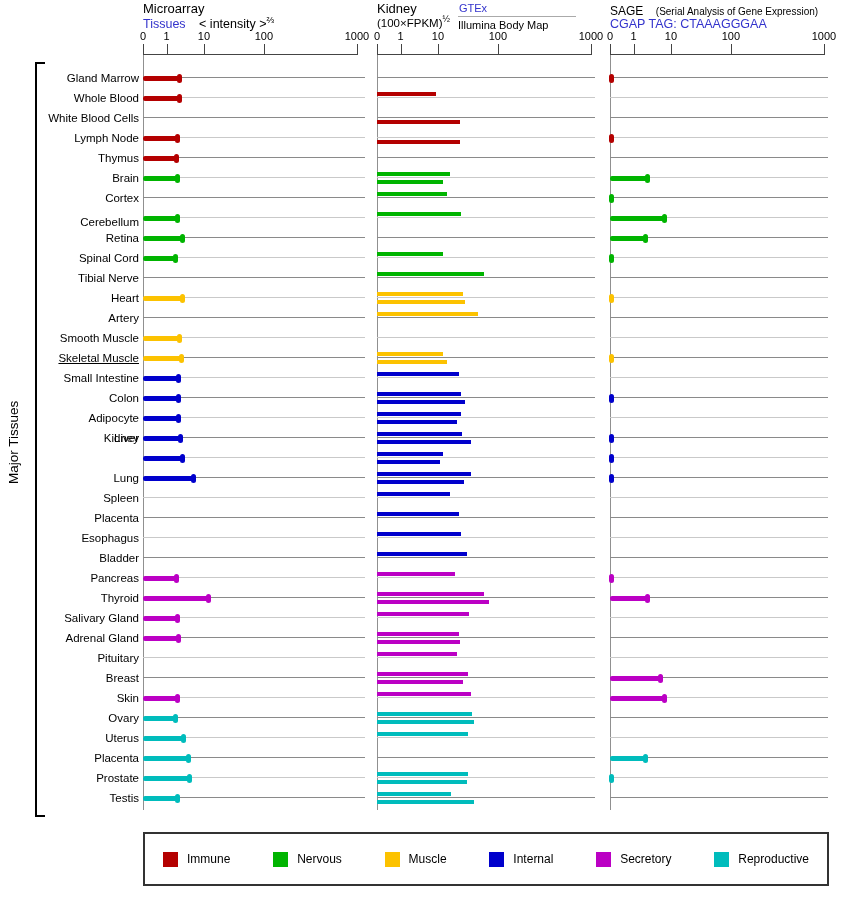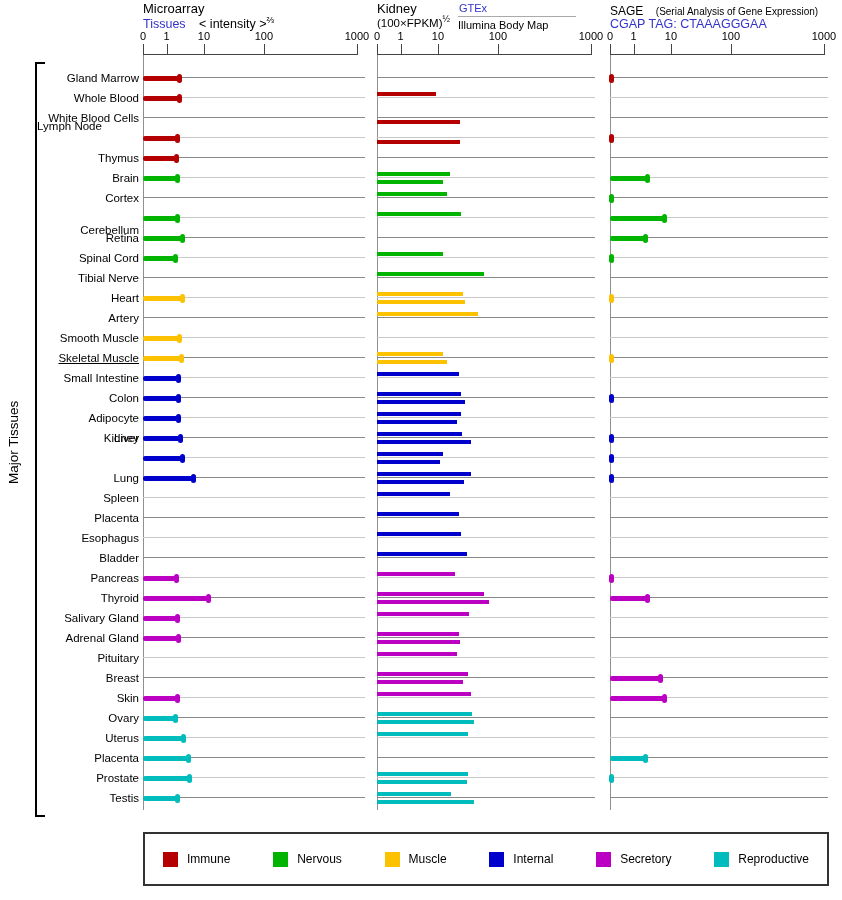--- a/index.html
+++ b/index.html
@@ -131,21 +131,21 @@
     <div class="trk" style="left: 143px; top: 97px; width: 222px; background: rgb(201, 201, 201);"></div>
     <div class="trk" style="left: 377px; top: 97px; width: 218px; background: rgb(201, 201, 201);"></div>
     <div class="trk" style="left: 610px; top: 97px; width: 218px; background: rgb(201, 201, 201);"></div>
     <div class="kbar" style="left: 143px; top: 96px; width: 37.0867px; background: rgb(180, 0, 0);"></div>
     <div class="rbar" style="left: 377px; top: 92px; width: 58.725px; background: rgb(180, 0, 0);"></div>
     <div class="tl" style="top: 108px;">White Blood Cells</div>
     <div class="trk" style="left: 143px; top: 117px; width: 222px; background: rgb(138, 138, 138);"></div>
     <div class="trk" style="left: 377px; top: 117px; width: 218px; background: rgb(138, 138, 138);"></div>
     <div class="trk" style="left: 610px; top: 117px; width: 218px; background: rgb(138, 138, 138);"></div>
     <div class="rbar" style="left: 377px; top: 120px; width: 82.6647px; background: rgb(180, 0, 0);"></div>
-    <div class="tl" style="top: 116px; text-align: center;">Lymph Node</div>
+    <div class="tl" style="top: 128px;">Lymph Node</div>
     <div class="trk" style="left: 143px; top: 137px; width: 222px; background: rgb(201, 201, 201);"></div>
     <div class="trk" style="left: 377px; top: 137px; width: 218px; background: rgb(201, 201, 201);"></div>
     <div class="trk" style="left: 610px; top: 137px; width: 218px; background: rgb(201, 201, 201);"></div>
     <div class="kbar" style="left: 143px; top: 136px; width: 34.8136px; background: rgb(180, 0, 0);"></div>
     <div class="rbar" style="left: 377px; top: 140px; width: 82.6647px; background: rgb(180, 0, 0);"></div>
     <div class="kbar" style="left: 610px; top: 136px; width: 2.354px; background: rgb(180, 0, 0);"></div>
     <div class="tl" style="top: 148px;">Thymus</div>
     <div class="trk" style="left: 143px; top: 157px; width: 222px; background: rgb(138, 138, 138);"></div>
     <div class="trk" style="left: 377px; top: 157px; width: 218px; background: rgb(138, 138, 138);"></div>
     <div class="trk" style="left: 610px; top: 157px; width: 218px; background: rgb(138, 138, 138);"></div>
@@ -157,21 +157,21 @@
     <div class="kbar" style="left: 143px; top: 176px; width: 34.8136px; background: rgb(0, 180, 0);"></div>
     <div class="rbar" style="left: 377px; top: 172px; width: 73.2209px; background: rgb(0, 180, 0);"></div>
     <div class="rbar" style="left: 377px; top: 180px; width: 65.7345px; background: rgb(0, 180, 0);"></div>
     <div class="kbar" style="left: 610px; top: 176px; width: 38.4429px; background: rgb(0, 180, 0);"></div>
     <div class="tl" style="top: 188px;">Cortex</div>
     <div class="trk" style="left: 143px; top: 197px; width: 222px; background: rgb(138, 138, 138);"></div>
     <div class="trk" style="left: 377px; top: 197px; width: 218px; background: rgb(138, 138, 138);"></div>
     <div class="trk" style="left: 610px; top: 197px; width: 218px; background: rgb(138, 138, 138);"></div>
     <div class="rbar" style="left: 377px; top: 192px; width: 69.746px; background: rgb(0, 180, 0);"></div>
     <div class="kbar" style="left: 610px; top: 196px; width: 2.354px; background: rgb(0, 180, 0);"></div>
-    <div class="tl" style="top: 220px;">Cerebellum</div>
+    <div class="tl" style="top: 212px;">Cerebellum</div>
     <div class="trk" style="left: 143px; top: 217px; width: 222px; background: rgb(201, 201, 201);"></div>
     <div class="trk" style="left: 377px; top: 217px; width: 218px; background: rgb(201, 201, 201);"></div>
     <div class="trk" style="left: 610px; top: 217px; width: 218px; background: rgb(201, 201, 201);"></div>
     <div class="kbar" style="left: 143px; top: 216px; width: 34.8136px; background: rgb(0, 180, 0);"></div>
     <div class="rbar" style="left: 377px; top: 212px; width: 83.7723px; background: rgb(0, 180, 0);"></div>
     <div class="kbar" style="left: 610px; top: 216px; width: 55.1889px; background: rgb(0, 180, 0);"></div>
     <div class="tl" style="top: 228px;">Retina</div>
     <div class="trk" style="left: 143px; top: 237px; width: 222px; background: rgb(138, 138, 138);"></div>
     <div class="trk" style="left: 377px; top: 237px; width: 218px; background: rgb(138, 138, 138);"></div>
     <div class="trk" style="left: 610px; top: 237px; width: 218px; background: rgb(138, 138, 138);"></div>

